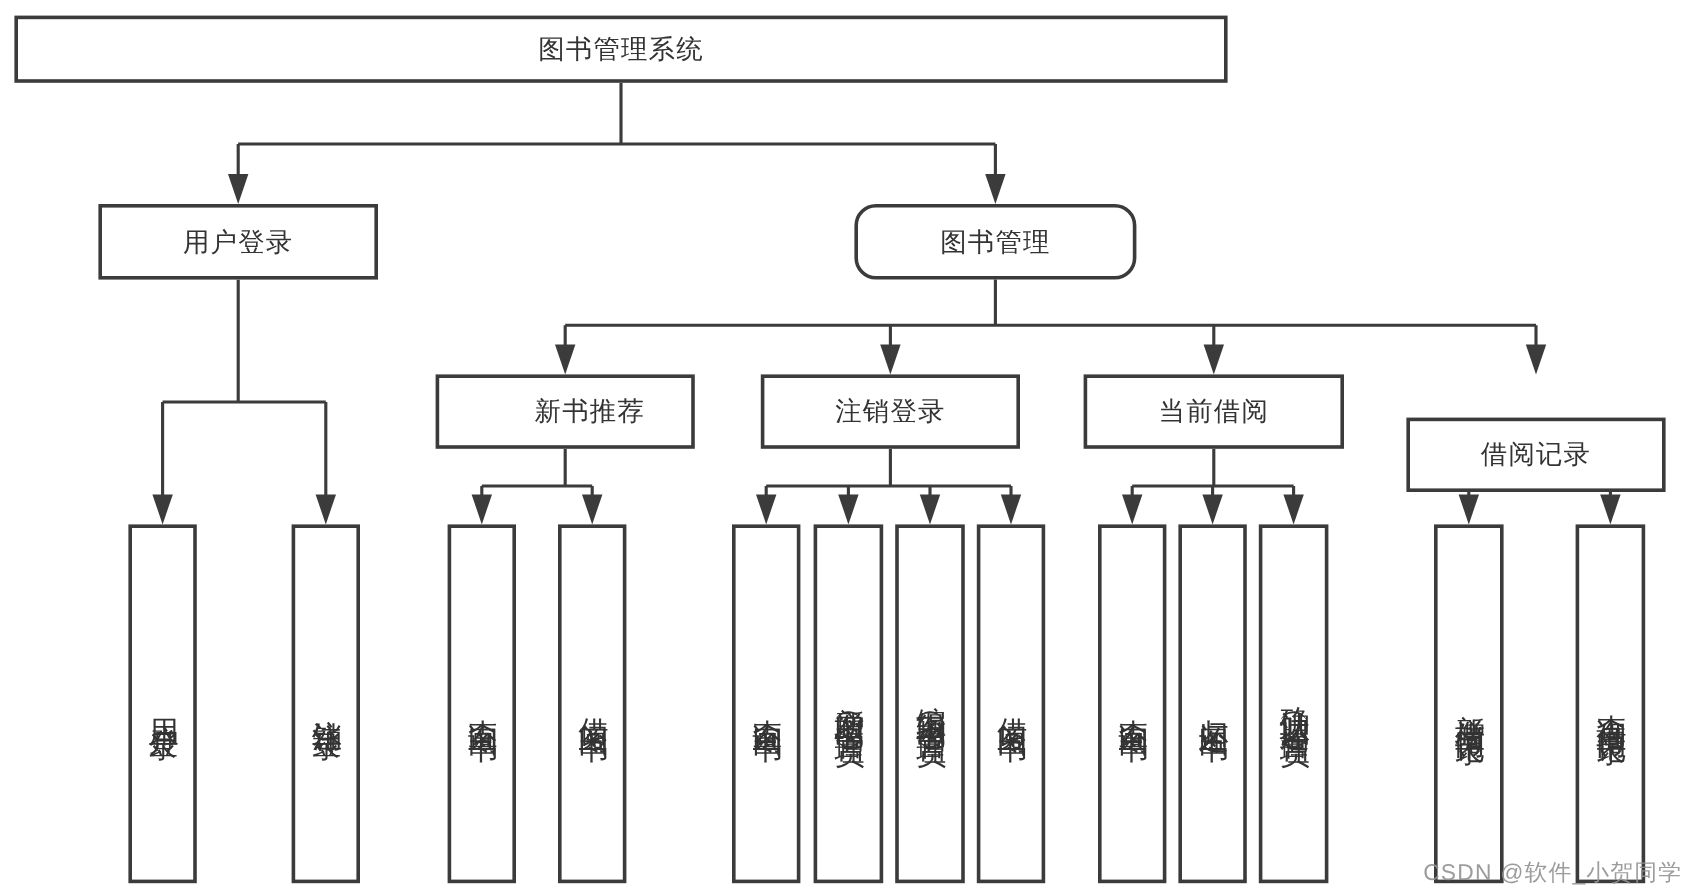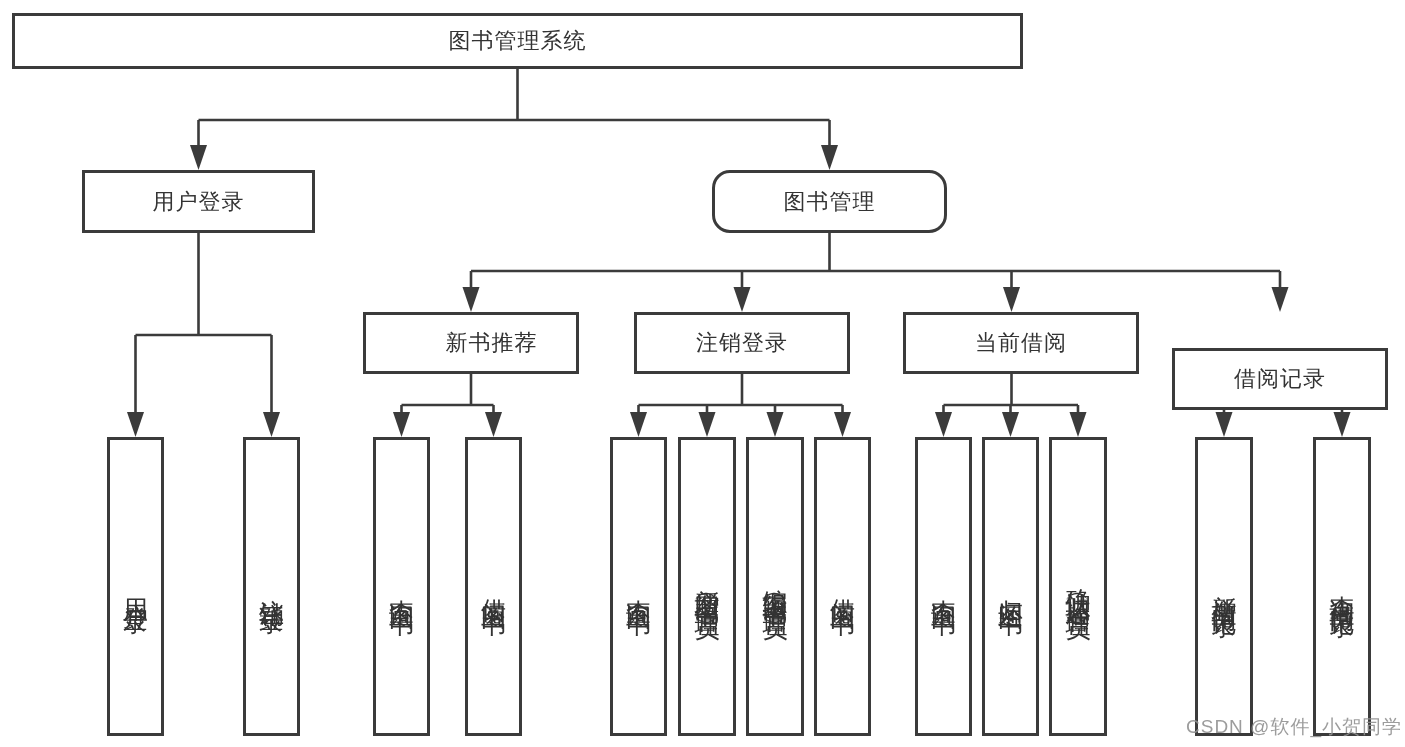--- a/index.html
+++ b/index.html
@@ -75,21 +75,21 @@
       <polygon points="1342,437 1333.5,412 1350.5,412" fill="#3b3b3b"></polygon>
     </svg>
 
   <div class="box h" style="left:12px; top:13px; width:1011px; height:56px;">图书管理系统</div>
 
   <div class="box h" style="left:82px; top:170px; width:233px; height:63px;">用户登录</div>
   <div class="box h" style="left:712px; top:170px; width:235px; height:63px;border-radius:18px;">图书管理</div>
 
   <div class="box h" style="left:363px; top:312px; width:216px; height:62px;padding-left:41px;">新书推荐</div>
   <div class="box h" style="left:634px; top:312px; width:216px; height:62px;">注销登录</div>
-  <div class="box h" style="left:903px; top:312px; width:236px; height:62px;">当前借阅</div>
+  <div class="box h" style="left:903px; top:312px; width:217px; height:62px;">当前借阅</div>
   <div class="box h" style="left:1172px; top:312px; width:216px; height:62px;margin-top:36px;">借阅记录</div>
 
   <div class="box v" style="left:107px; top:437px; width:57px; height:299px;">用户登录</div>
   <div class="box v" style="left:243px; top:437px; width:57px; height:299px;">注销登录</div>
 
   <div class="box v" style="left:373px; top:437px; width:57px; height:299px;">查询图书</div>
   <div class="box v" style="left:465px; top:437px; width:57px; height:299px;">借阅图书</div>
 
   <div class="box v" style="left:610px; top:437px; width:57px; height:299px;">查询图书</div>
   <div class="box v" style="left:678px; top:437px; width:58px; height:299px;">新增图书（管理员）</div>

